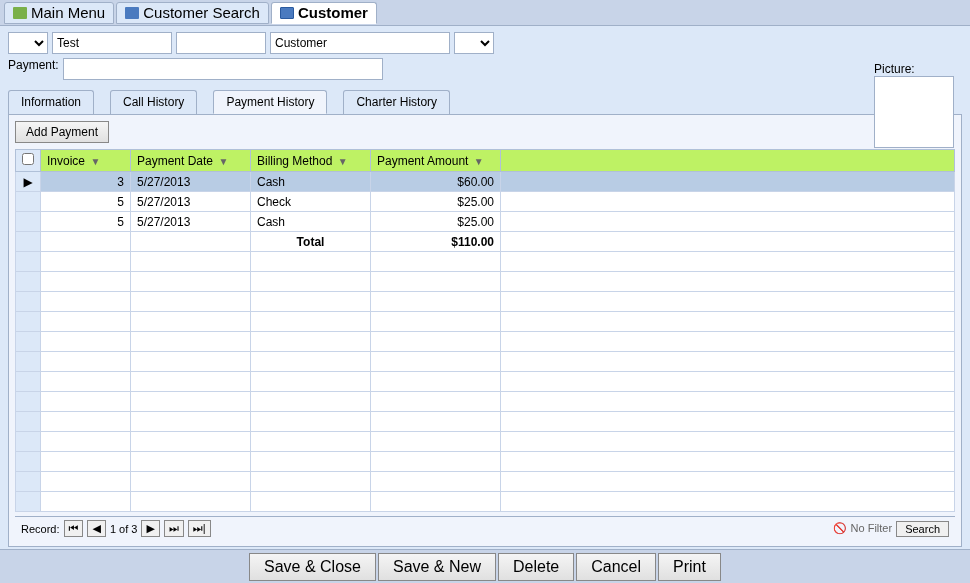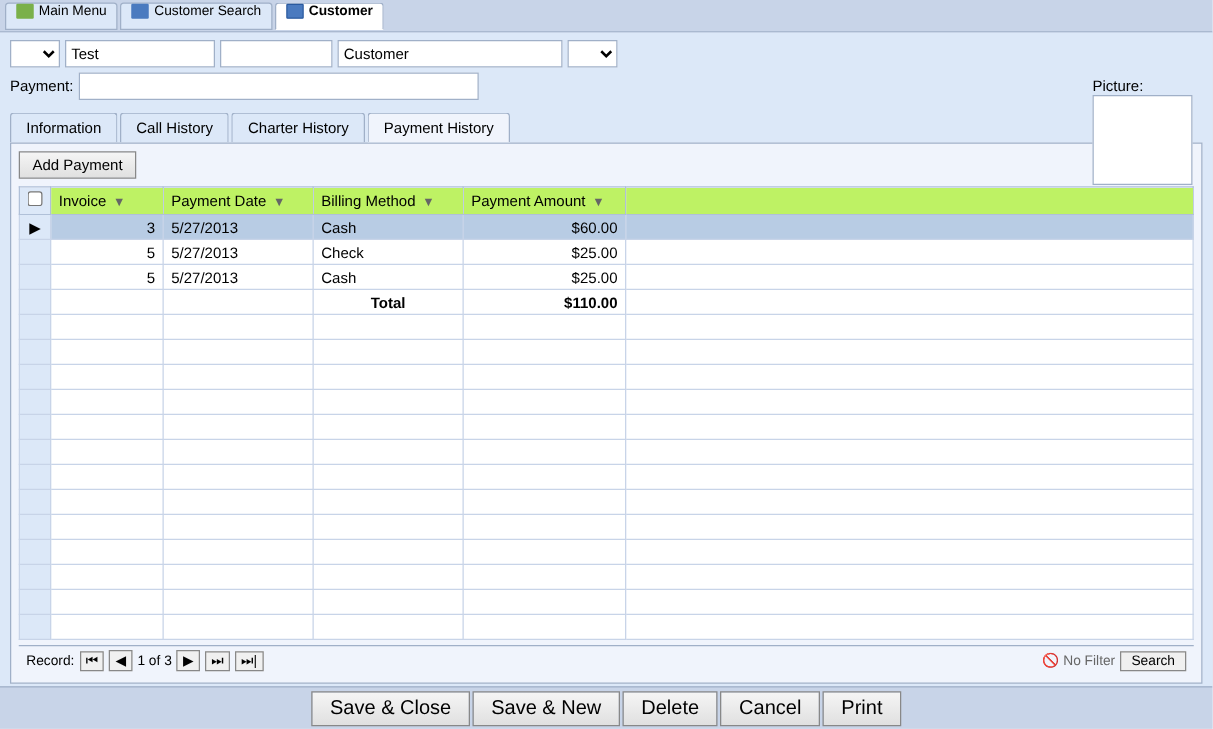--- a/index.html
+++ b/index.html
@@ -17,28 +17,28 @@
       display: flex;
       align-items: center;
       background: #c8d4e8;
       border-bottom: 1px solid #a0b0c8;
       height: 26px;
       padding: 0 4px;
       gap: 2px;
     }
     .tab-bar-item {
       display: flex;
-      align-items: flex-start;
+      align-items: center;
       height: 22px;
       padding: 0 8px;
       border: 1px solid #a0b0c8;
       border-radius: 3px 3px 0 0;
       background: #dce8f8;
       cursor: pointer;
-      font-size: 11px;
+      font-size: 15px;
       gap: 4px;
       white-space: nowrap;
     }
     .tab-bar-item.active {
       background: #ffffff;
       border-bottom: 1px solid #ffffff;
       font-weight: bold;
     }
     .tab-bar-item .tab-icon {
       width: 14px;
@@ -63,21 +63,20 @@
       background: #dce8f8;
       padding: 6px 8px;
       display: flex;
       flex-direction: column;
       height: calc(583px - 26px - 34px);
     }
 
     
     .form-row {
       display: flex;
-      align-items: center;
       gap: 4px;
       margin-bottom: 4px;
     }
     .form-input {
       border: 1px solid #a0b0c8;
       background: white;
       height: 22px;
       padding: 0 4px;
       font-size: 12px;
     }
@@ -112,21 +111,21 @@
     .top-section {
       position: relative;
       display: flex;
       flex-direction: column;
       margin-bottom: 6px;
     }
 
     
     .tabs {
       display: flex;
-      gap: 0;
+      gap: 14px;
       margin-bottom: 0;
     }
     .tab {
       padding: 4px 12px;
       border: 1px solid #a0b0c8;
       border-bottom: none;
       background: #dce8f8;
       cursor: pointer;
       font-size: 12px;
       border-radius: 3px 3px 0 0;
@@ -309,25 +308,25 @@
     </div>
   </div>
 
   <div class="tabs">
     <div class="tab">
       <span>Information</span>
     </div>
     <div class="tab">
       <span>Call History</span>
     </div>
+    <div class="tab active">
+      <span>Payment History</span>
+    </div>
     <div class="tab">
       <span>Charter History</span>
-    </div>
-    <div class="tab active">
-      <span>Payment History</span>
     </div>
   </div>
 
   <div class="panel">
     <button class="add-payment-btn">Add Payment</button>
 
     <table class="data-table">
       <thead>
         <tr>
           <th class="check-col" style="width:16px;">

